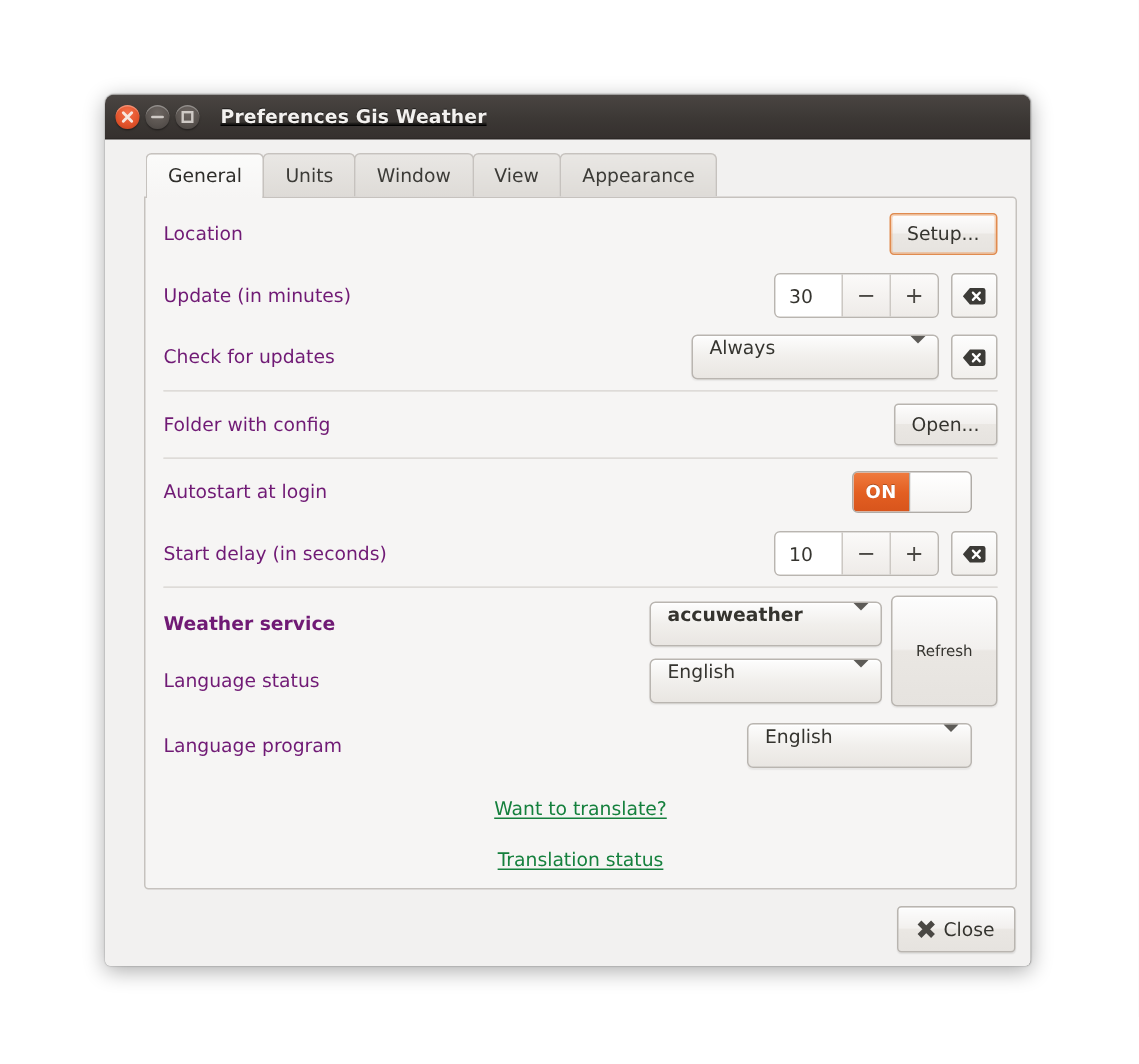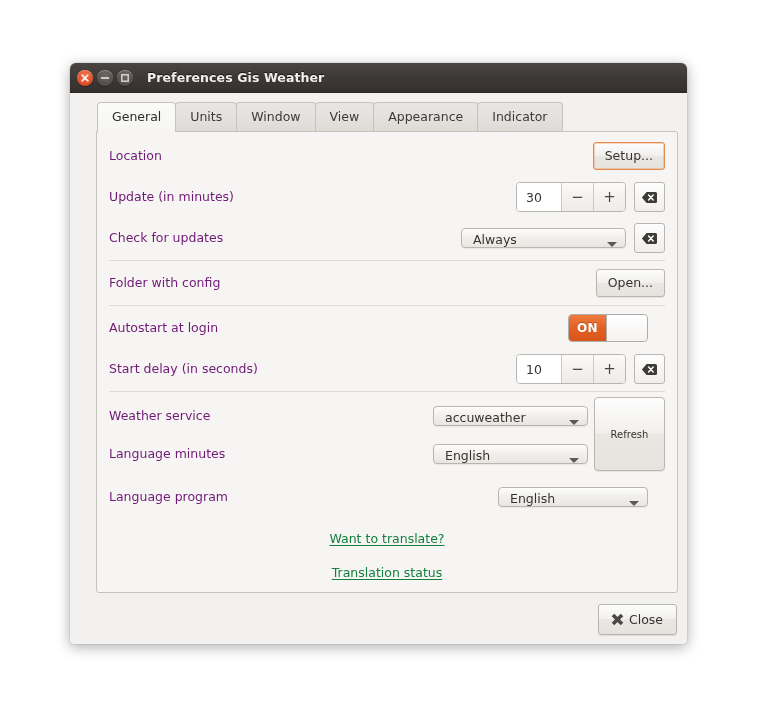--- a/index.html
+++ b/index.html
@@ -23,20 +23,21 @@
 
   
   .titlebar {
     height: 29px;
     background: linear-gradient(to bottom, #4a4542 0%, #3c3835 55%, #35302e 100%);
     border-bottom: 1px solid #2c2826;
     display: flex;
     align-items: center;
     padding-left: 7px;
     position: relative;
+    text-decoration: underline;
   }
   .win-btn {
     width: 16px; height: 16px;
     border-radius: 50%;
     margin-right: 4px;
     position: relative;
     flex: none;
     box-shadow: inset 0 1px 0 rgba(255,255,255,0.30), 0 1px 1px rgba(0,0,0,0.35);
   }
   .win-btn.close  { background: radial-gradient(circle at 50% 32%, #f4704a 0%, #e2532b 58%, #bc3f1c 100%); }
@@ -171,25 +172,25 @@
     justify-content: center;
     font-size: 15px;
     color: #4a4844;
     border-left: 1px solid #ccc8c3;
     background: linear-gradient(to bottom, #fbfaf9 0%, #eeebe8 100%);
   }
 
   
   .combo {
     display: flex;
-    align-items: flex-end;
+    align-items: flex-start;
     border: 1px solid #b9b5b0;
     border-radius: 4px;
     background: linear-gradient(to bottom, #fdfdfd 0%, #f1efec 50%, #e9e6e2 100%);
-    height: 20px;
+    height: 30px;
     box-sizing: border-box;
     box-shadow: inset 0 1px 0 rgba(255,255,255,0.9), 0 1px 1px rgba(0,0,0,0.06);
     position: relative;
   }
   .combo .ctext {
     flex: 1;
     font-size: 12.5px;
     color: #35342f;
     padding-left: 11px;
     white-space: nowrap;
@@ -328,21 +329,20 @@
   </div>
 
   <div class="notebook">
 
     <div class="tabstrip">
       <div class="tab active">General</div>
       <div class="tab">Units</div>
       <div class="tab">Window</div>
       <div class="tab">View</div>
       <div class="tab">Appearance</div>
-      <div class="tab">Indicator</div>
     </div>
 
     <div class="tabpanel">
 
       <div class="spacer-sm"></div>
 
       <div class="row">
         <div class="label">Location</div>
         <div class="ctrls">
           <div class="btn focused">Setup...</div>
@@ -426,34 +426,34 @@
             </svg>
           </div>
         </div>
       </div>
 
       <div class="sep"></div>
 
       <div class="refresh-wrap">
         <div class="refresh">Refresh</div>
 
-        <div class="row" style="height:38px;">
+        <div class="row" style="height:38px;font-weight:bold;">
           <div class="label">Weather service</div>
           <div class="ctrls" style="padding-right:77px;">
             <div class="combo" style="width:155px;">
               <div class="ctext">accuweather</div>
               <div class="carrow">
                   <span class="tri-down"></span>
                 </div>
             </div>
           </div>
         </div>
 
         <div class="row" style="height:38px;">
-          <div class="label">Language minutes</div>
+          <div class="label">Language status</div>
           <div class="ctrls" style="padding-right:77px;">
             <div class="combo" style="width:155px;">
               <div class="ctext">English</div>
               <div class="carrow">
                   <span class="tri-down"></span>
                 </div>
             </div>
           </div>
         </div>
       </div>

